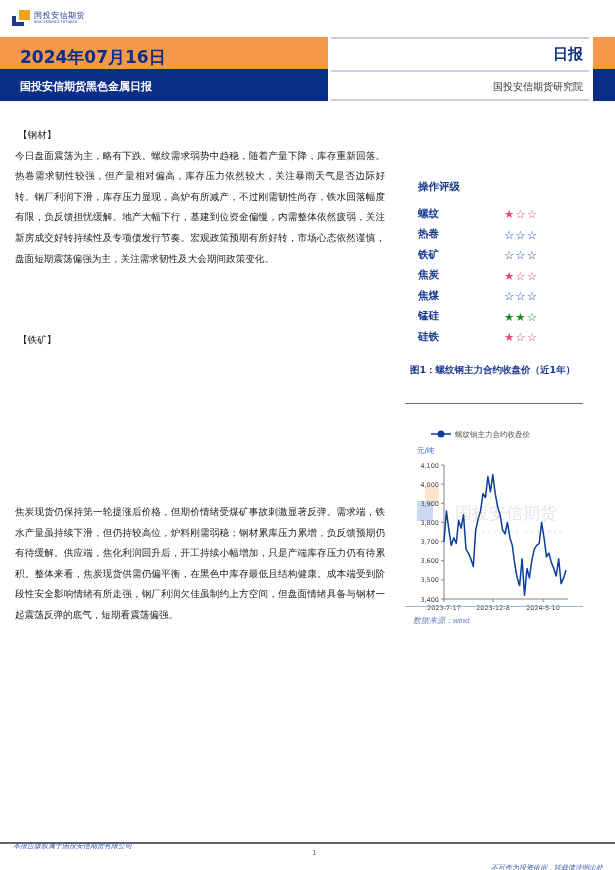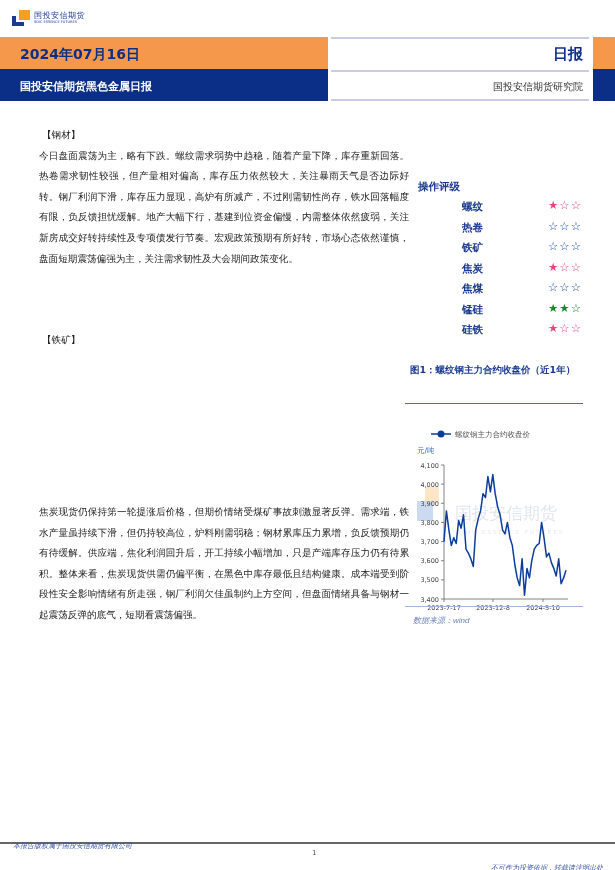--- a/index.html
+++ b/index.html
@@ -9,34 +9,34 @@
   .logo-mark .sq-o { position: absolute; right: 0; top: 0; width: 11px; height: 10px; background: #f5a023; }
   .logo-mark .sq-b { position: absolute; left: 0; bottom: 0; width: 12px; height: 10px; border-left: 4px solid #1b3a8f; border-bottom: 4px solid #1b3a8f; box-sizing: border-box; }
   .logo-text { display: flex; flex-direction: column; line-height: 1; }
   .logo-cn { font-size: 8px; color: #1b3a8f; letter-spacing: 0.5px; }
   .logo-en { font-size: 3.5px; color: #1b3a8f; margin-top: 1px; }
 
   .bar-orange { position: absolute; left: 0; top: 37px; width: 328px; height: 32px; background: #f5984b; }
   .bar-navy { position: absolute; left: 0; top: 69px; width: 328px; height: 32px; background: #0b2f87; }
   .edge-orange { position: absolute; left: 593px; top: 37px; width: 22px; height: 32px; background: #f5984b; }
   .edge-navy { position: absolute; left: 593px; top: 69px; width: 22px; height: 32px; background: #0b2f87; }
-  .date { position: absolute; left: 20px; top: 46px; font-size: 14px; font-weight: bold; color: #0b2f87; }
+  .date { position: absolute; left: 20px; top: 46px; font-size: 17px; font-weight: bold; color: #0b2f87; }
   .report-title { position: absolute; left: 20px; top: 79px; font-size: 11px; font-weight: bold; color: #ffffff; }
   .panel { position: absolute; left: 331px; top: 37px; width: 260px; height: 64px; }
   .panel .line { position: absolute; left: 0; width: 258px; height: 2px; background: #c9cde6; }
   .panel-type { position: absolute; right: 8px; top: 8px; font-size: 15px; font-weight: bold; color: #0b2f87; }
   .panel-org { position: absolute; right: 8px; top: 43px; font-size: 10px; color: #333; }
 
-  .left { position: absolute; left: 15px; width: 370px; font-size: 9.6px; line-height: 20.6px; color: #222; margin-left: 24px; }
+  .left { position: absolute; left: 15px; width: 370px; font-size: 9.6px; line-height: 20.6px; color: #222; }
   .sec-title { font-size: 9.6px; margin-left: 3px; }
   .sec-body { text-align: justify; }
 
   .rating { position: absolute; left: 418px; top: 180px; }
   .rating-title { font-family: "DejaVu Serif", serif; font-size: 10.5px; font-weight: bold; color: #1b3a8f; height: 20px; }
-  .rating-row { display: flex; height: 20.5px; align-items: flex-start; margin-left: 44px; }
+  .rating-row { display: flex; height: 20.5px; align-items: flex-end; }
   .rating-name { width: 86px; font-family: "DejaVu Serif", serif; font-size: 10.5px; font-weight: bold; color: #1b3a8f; }
   .stars { display: flex; gap: 1px; font-size: 11.5px; line-height: 1; }
 
   .fig-title { position: absolute; left: 410px; top: 358px; font-size: 9.5px; font-weight: bold; color: #1b3a8f; line-height: 23px; width: 180px; }
   .fig-rule { position: absolute; left: 405px; top: 403px; width: 178px; height: 1px; background: #4a6fb8; }
   .chart { position: absolute; left: 395px; top: 415px; width: 185px; height: 200px; }
   .chart-bottom-rule { position: absolute; left: 405px; top: 606px; width: 178px; height: 1px; background: #9fb4dc; }
   .source { position: absolute; left: 413px; top: 615px; font-family: Liberation Sans, sans-serif; font-size: 8px; font-style: italic; color: #6b7fb8; }
 
   .footer-rule { position: absolute; left: 0; top: 842px; width: 615px; height: 2px; background: #666; }

